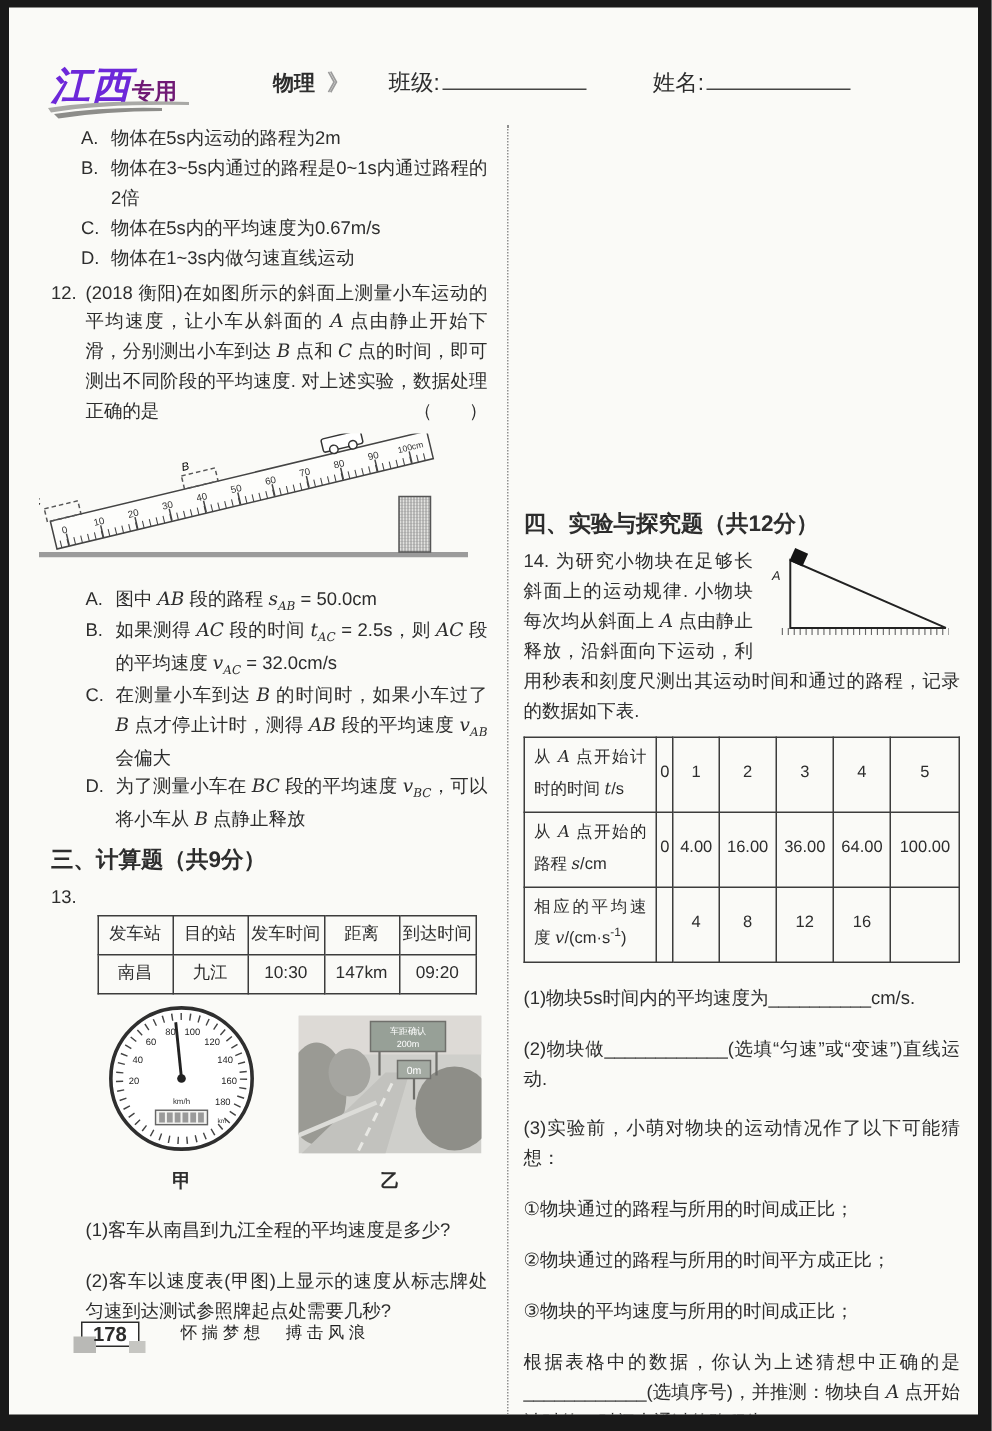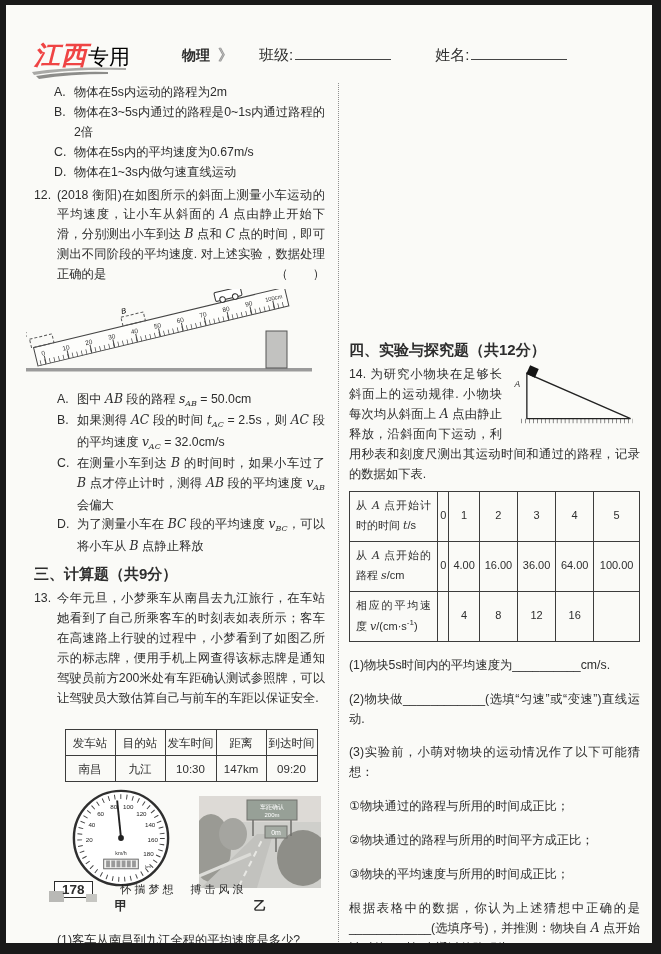--- a/index.html
+++ b/index.html
@@ -4,22 +4,22 @@
 <style>
   *{margin:0;padding:0;box-sizing:border-box}
   html,body{width:661px;height:954px}
   body{background:#3a3a3a;font-family:"Liberation Sans","DejaVu Sans",sans-serif;color:#2d2d2d}
   .page{width:661px;height:954px;background:#fafaf7;border:solid #191919;border-width:5px 9px 11px 6px;
         position:relative;padding:8px 10px 0 26px;overflow:hidden}
   
   .hdr{display:flex;align-items:flex-end;height:54px;margin:4px 0 12px 2px}
   .brand{width:128px;position:relative}
   .brand-cn{font-family:"DejaVu Serif","Liberation Serif",serif;font-style:italic;font-weight:bold;
-            font-size:26px;color:#ef4444;letter-spacing:1px;line-height:1}
-  .brand-sp{font-size:21px;font-weight:normal;color:#000000}
+            font-size:26px;color:#6d28d9;letter-spacing:1px;line-height:1}
+  .brand-sp{font-size:15px;font-weight:bold;color:#701a75}
   .swoosh{position:absolute;left:-4px;bottom:-9px}
   .subject{font-size:14px;font-weight:bold;margin-left:20px;padding-bottom:6px}
   .chev{color:#9b9b9b;font-size:15px;font-weight:bold;margin-left:8px;padding-bottom:6px}
   .fields{display:flex;padding-bottom:6px;margin-left:26px;font-size:15px}
   .blank{display:inline-block;width:96px;border-bottom:1px solid #444;height:14px;margin-left:2px}
   .name-field{margin-left:44px}
   
   .content{display:flex;font-size:12.3px;line-height:1.62}
   .col-l{width:306px;padding:0 13px 0 2px}
   .col-r{flex:1;border-left:1px dotted #8f8f8f;padding-left:10px;padding-right:2px}
@@ -45,21 +45,21 @@
   .xt td{font-size:11px;padding:2px 1px;height:50px}
   .xt .lbl{width:88px;text-align:justify;text-justify:inter-character;padding:2px 6px;line-height:1.8}
   
   .fig-row{display:flex;align-items:flex-end;justify-content:space-between;margin:6px 4px 0 14px}
   .fig{text-align:center}
   .fig-cap{font-size:12.5px;font-weight:bold;margin-top:1px}
   .q12fig{margin:4px 0 2px -8px}
   .q14fig{float:right;margin:0 0 2px 6px}
   .q14stem{text-align:justify}
   
-  .footer{position:absolute;left:48px;top:876px;display:flex;align-items:center}
+  .footer{position:absolute;left:48px;top:876px;display:flex;align-items:flex-start}
   .pnum{position:relative;border:1px solid #2c2c2c;background:#fff;padding:0 7px;font-size:13.5px;font-weight:bold;z-index:1}
   .pnum::before{content:"";position:absolute;left:-6px;bottom:-5px;width:15px;height:11px;background:#b9b9b6;z-index:-1}
   .pnum::after{content:"";position:absolute;right:-5px;bottom:-5px;width:11px;height:8px;background:#c6c6c2;z-index:-1}
   .motto{font-size:11px;font-weight:normal;letter-spacing:3px;margin-left:28px;color:#1f1f1f}
 </style>
 </head>
 <body>
 
 <div class="page">
 
@@ -177,21 +177,20 @@
         <span class="opt-text">为了测量小车在 <i>BC</i> 段的平均速度 <i>v<sub>BC</sub></i>，可以将小车从 <i>B</i> 点静止释放</span>
       </div>
 
       
       <div class="sec-title">三、计算题（共9分）</div>
 
       
       <div class="q">
         <span class="qnum">13.</span>
         <div class="qbody">
-          <div class="stem">今年元旦，小梦乘车从南昌去九江旅行，在车站她看到了自己所乘客车的时刻表如表所示；客车在高速路上行驶的过程中，小梦看到了如图乙所示的标志牌，便用手机上网查得该标志牌是通知驾驶员前方200米处有车距确认测试参照牌，可以让驾驶员大致估算自己与前车的车距以保证安全.</div>
 
           <table class="tt">
             <tbody>
                 <tr>
               <td>发车站</td>
               <td>目的站</td>
               <td>发车时间</td>
               <td>距离</td>
               <td>到达时间</td>
             </tr>

